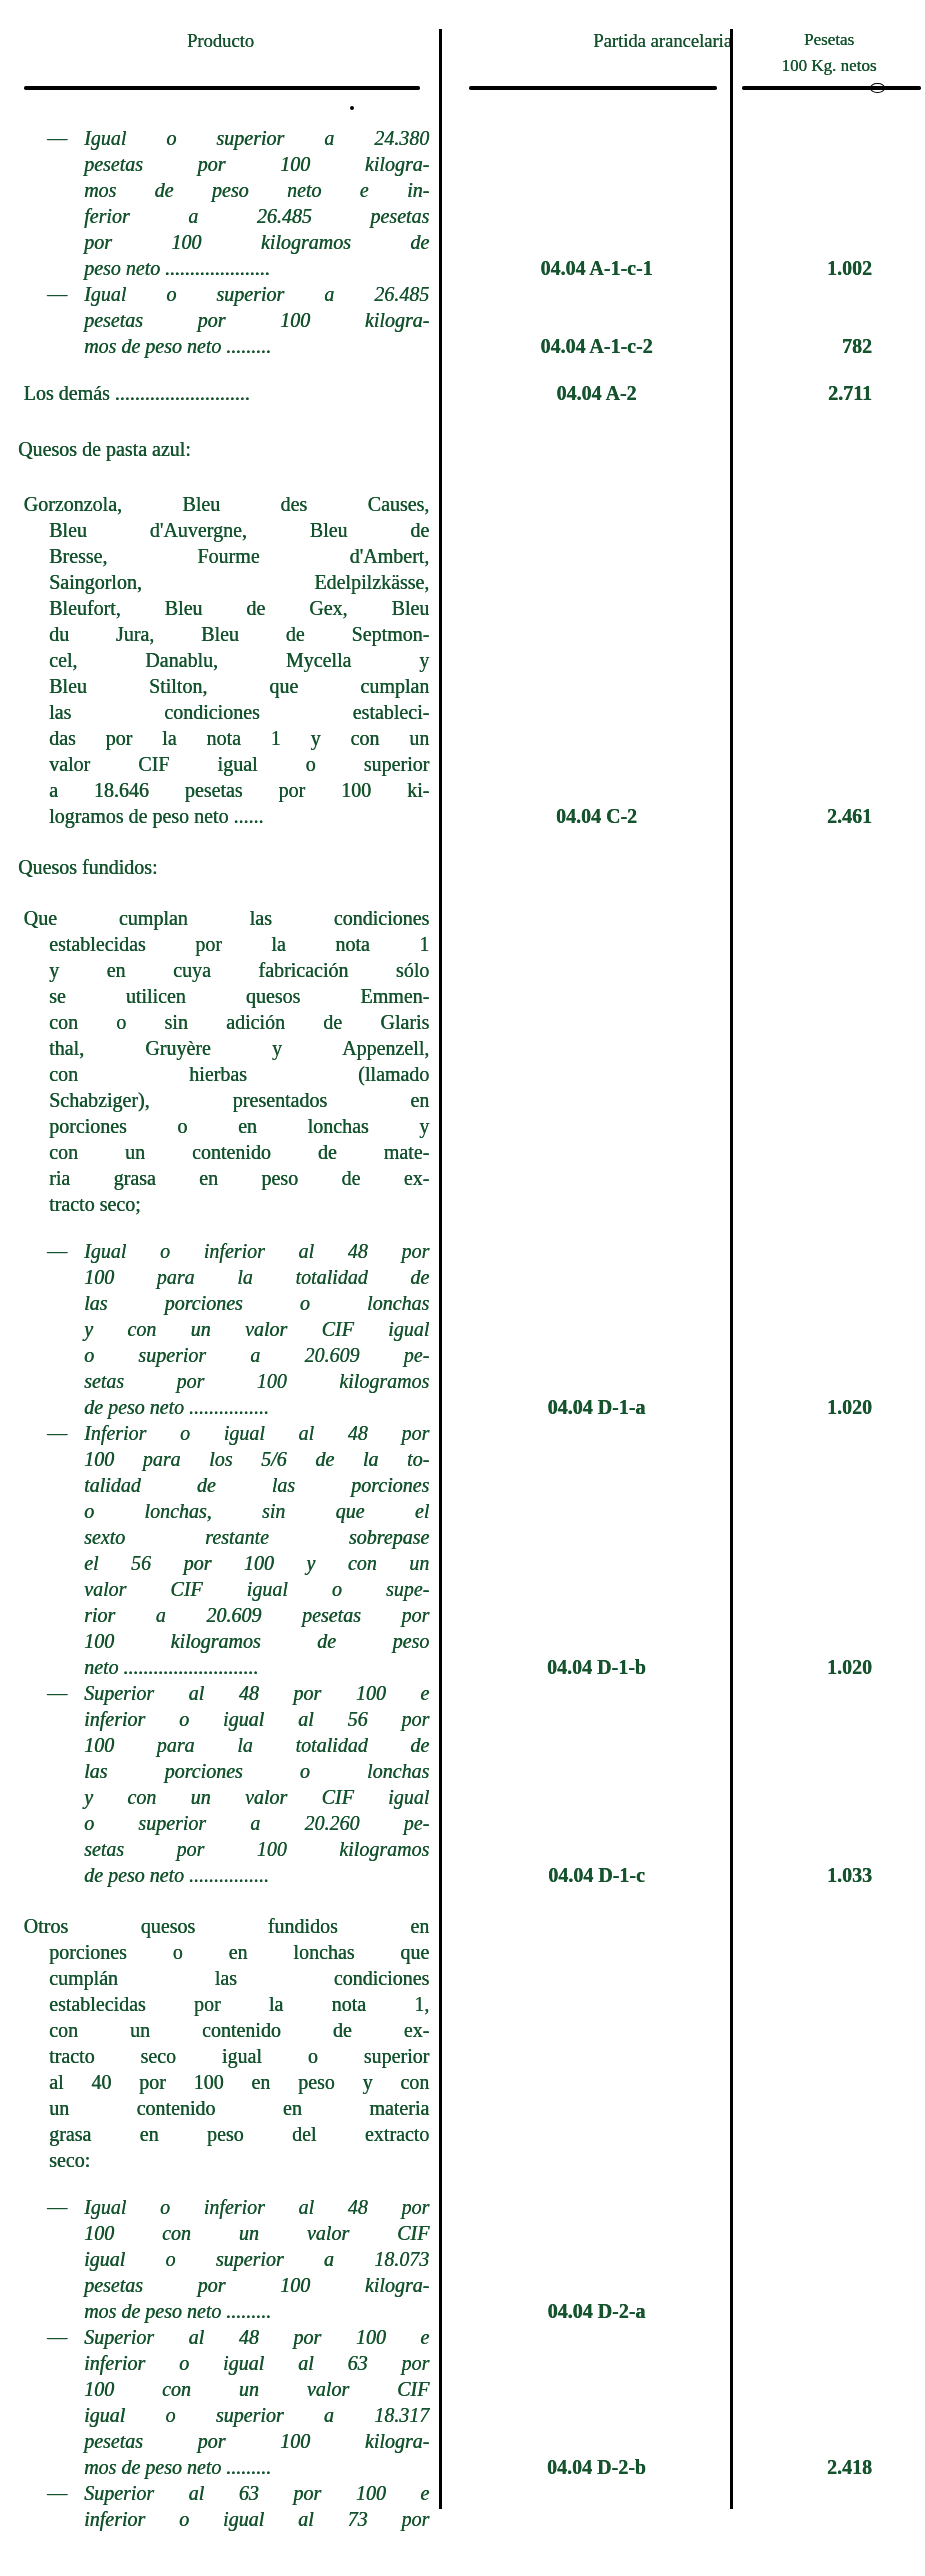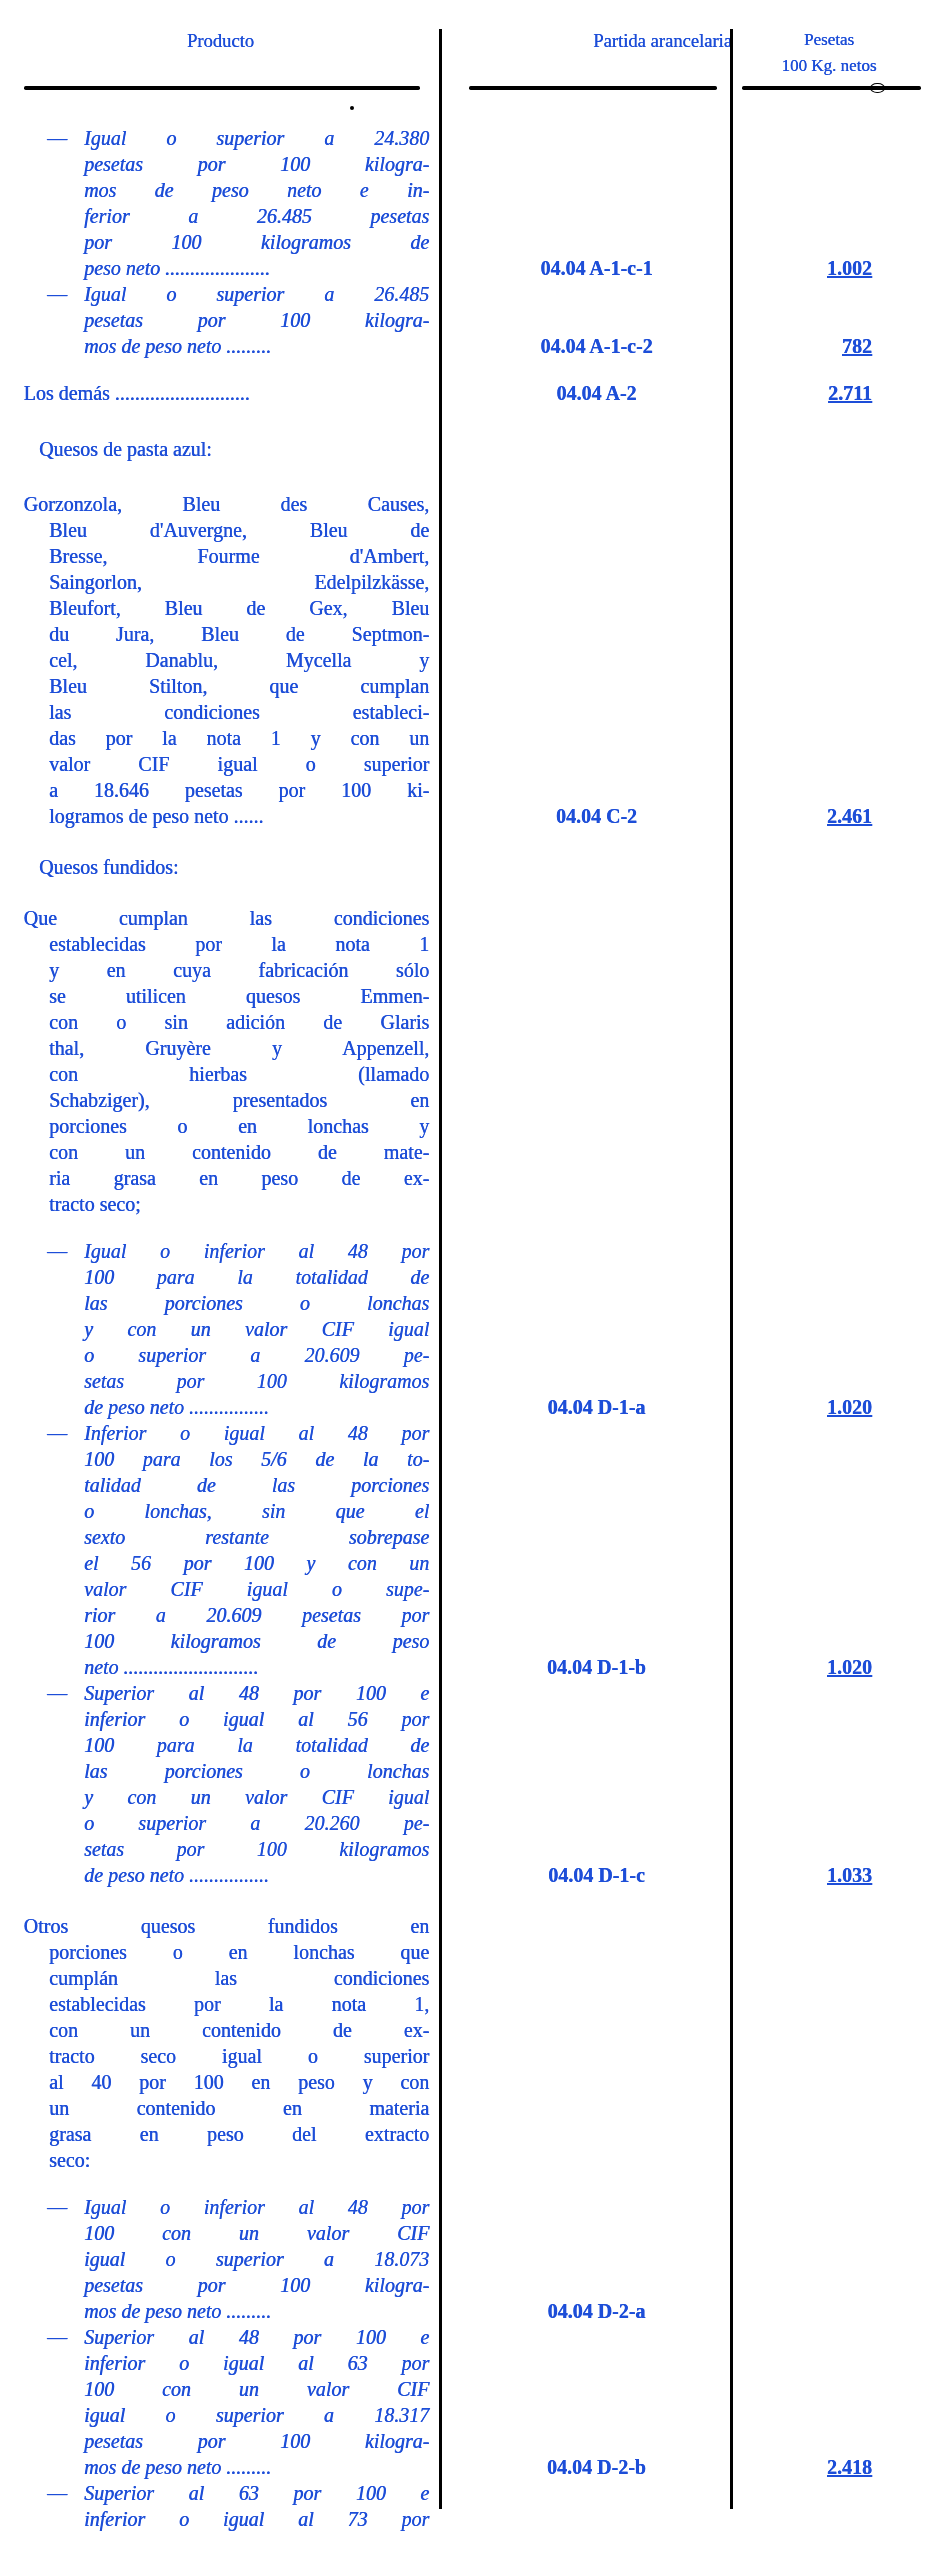--- a/index.html
+++ b/index.html
@@ -1,20 +1,20 @@
 <!DOCTYPE html>
 <html style="font-size:13.5px"><head>
 <meta charset="utf-8">
 <style>
   html,body{margin:0;padding:0;}
   body{width:926px;height:2576px;background:#ffffff;overflow:hidden;}
   .page{
     position:relative;width:926px;height:2576px;
     font-family:"Liberation Serif","DejaVu Serif",serif;
-    color:#1d4ed8;
+    color:#14532d;
   }
   
   .hdr{position:absolute;text-align:center;font-size:18.6px;line-height:23.6px;text-shadow:0.3px 0 0 currentColor;}
   .hdr-col1{left:0;top:29px;width:441px;}
   .hdr-col2{left:441px;top:29px;width:291px;text-align:right;}
   .hdr-col3{left:732px;top:27px;width:194px;font-size:17px;line-height:26px;}
   .rule{position:absolute;top:86px;height:4.2px;background:#000;border-radius:1.7px;}
   .rule-1{left:23.6px;width:396px;}
   .rule-2{left:469px;width:248px;}
   .rule-3{left:742px;width:179px;}
@@ -29,25 +29,25 @@
   .row{display:flex;}
   .gap-sm{margin-top:21px;}
   .gap-md{margin-top:25px;}
   .gap-lg{margin-top:29.5px;}
   .cell{box-sizing:border-box;font-size:20px;line-height:26px;}
   .cell.product{position:relative;width:441px;padding-right:11.8px;}
   .pline{text-align:justify;text-align-last:justify;text-shadow:0.4px 0 0 currentColor;}
   .pline.last{text-align-last:left;}
   .plain .pline{padding-left:49px;}
   .plain .pline.first{padding-left:23.6px;}
-  .heading .pline{padding-left:39px;text-align:right;text-align-last:left;}
+  .heading .pline{padding-left:18px;text-align:right;text-align-last:left;}
   .dash .pline{padding-left:84px;font-style:italic;}
   .dash-marker{position:absolute;left:47px;top:0;font-size:20px;line-height:26px;text-shadow:0.4px 0 0 currentColor;}
   .cell.partida{width:291px;display:flex;align-items:flex-end;justify-content:center;padding-left:20px;font-weight:700;text-shadow:0.3px 0 0 currentColor;}
-  .cell.pesetas{flex:1;display:flex;align-items:flex-end;justify-content:flex-end;padding-right:54px;font-weight:700;text-shadow:0.3px 0 0 currentColor;text-decoration:underline;}
+  .cell.pesetas{flex:1;display:flex;align-items:flex-end;justify-content:flex-end;padding-right:54px;font-weight:700;text-shadow:0.3px 0 0 currentColor;}
 </style>
 </head>
 <body>
 
 <div class="page">
 
   <div class="hdr hdr-col1">Producto</div>
   <div class="hdr hdr-col2">Partida arancelaria</div>
   <div class="hdr hdr-col3">
     <div>Pesetas</div>

